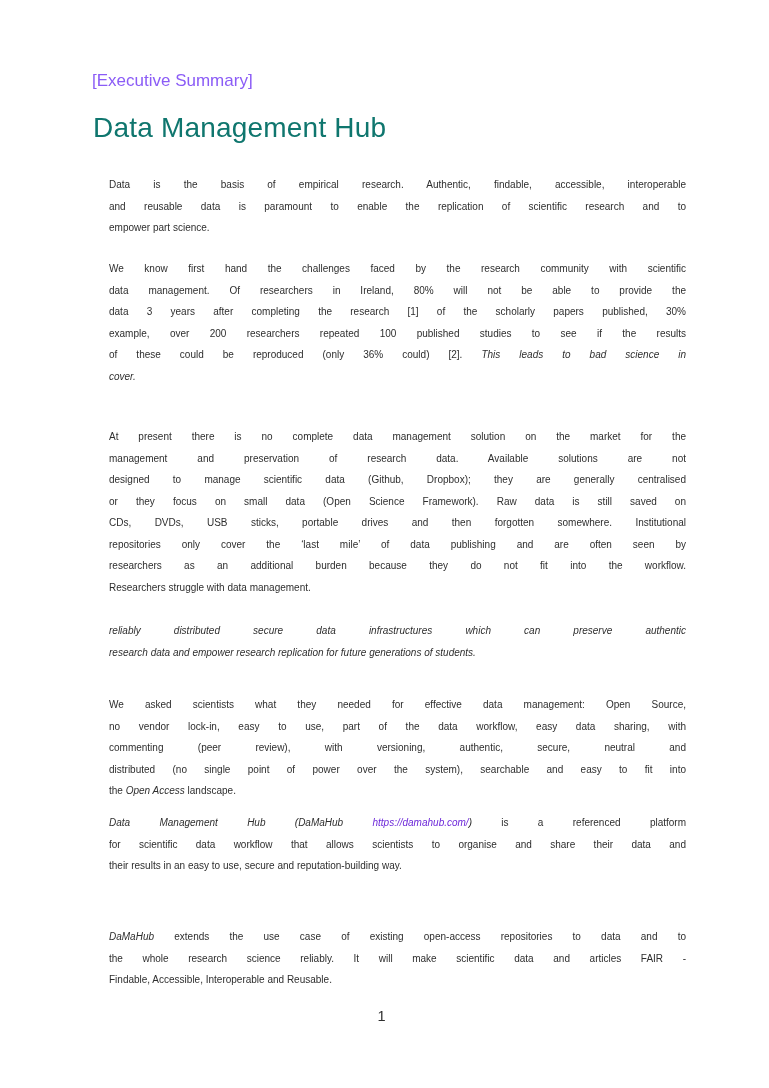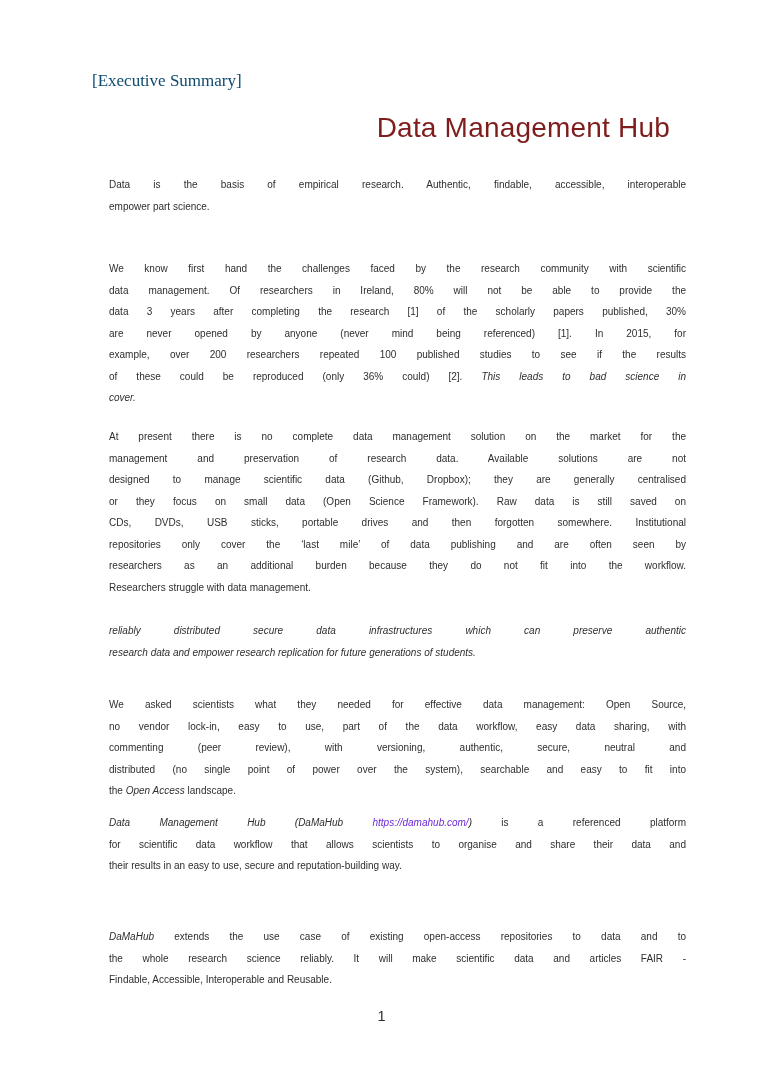--- a/index.html
+++ b/index.html
@@ -10,35 +10,35 @@
     background: #ffffff;
     font-family: "Liberation Sans", sans-serif;
     color: #2e2e2e;
     overflow: hidden;
     margin: 0 auto;
   }
   .header-label {
     position: absolute;
     left: 92px;
     top: 69px;
-    font-family: Liberation Serif, serif;
+    font-family: Liberation Sans, sans-serif;
     font-size: 17px;
     line-height: 24px;
-    color: #0c4a6e;
+    color: #8b5cf6;
     white-space: pre;
   }
   .doc-title {
     position: absolute;
     left: 93px;
     width: 577px;
     top: 108px;
-    text-align: right;
+    text-align: left;
     font-size: 28px;
     line-height: 40px;
-    color: #7f1d1d;
+    color: #0f766e;
     letter-spacing: 0.2px;
   }
   .body-col {
     position: absolute;
     left: 93px;
     top: 0;
     width: 577px;
     height: 100%;
   }
   .para {
@@ -84,27 +84,27 @@
 <body>
 
 <div class="page">
   <div class="header-label">[Executive Summary]</div>
 
   <div class="doc-title">Data Management Hub</div>
 
   <div class="body-col">
       <div class="para para-1">
         <div class="line"><span>Data is the basis of empirical research. Authentic, findable, accessible, interoperable</span></div>
+        <div class="line"><span>and reusable data is paramount to enable the replication of scientific research and to</span></div>
         <div class="line last"><span>empower part science.</span></div>
       </div>
       <div class="para para-2">
         <div class="line"><span>We know first hand the challenges faced by the research community with scientific</span></div>
         <div class="line"><span>data management. Of researchers in Ireland, 80% will not be able to provide the</span></div>
         <div class="line"><span>data 3 years after completing the research [1] of the scholarly papers published, 30%</span></div>
-        <div class="line"><span>are never opened by anyone (never mind being referenced) [1]. In 2015, for</span></div>
         <div class="line"><span>example, over 200 researchers repeated 100 published studies to see if the results</span></div>
         <div class="line"><span>of these could be reproduced (only 36% could) [2]. </span><span class="it">This leads to bad science in</span></div>
         <div class="line last"><span class="it">cover.</span></div>
       </div>
       <div class="para para-3">
         <div class="line"><span>At present there is no complete data management solution on the market for the</span></div>
         <div class="line"><span>management and preservation of research data.  Available solutions are not</span></div>
         <div class="line"><span>designed to manage scientific data (Github, Dropbox); they are generally centralised</span></div>
         <div class="line"><span>or they focus on small data (Open Science Framework). Raw data is still saved on</span></div>
         <div class="line"><span>CDs, DVDs, USB sticks, portable drives and then forgotten somewhere. Institutional</span></div>

